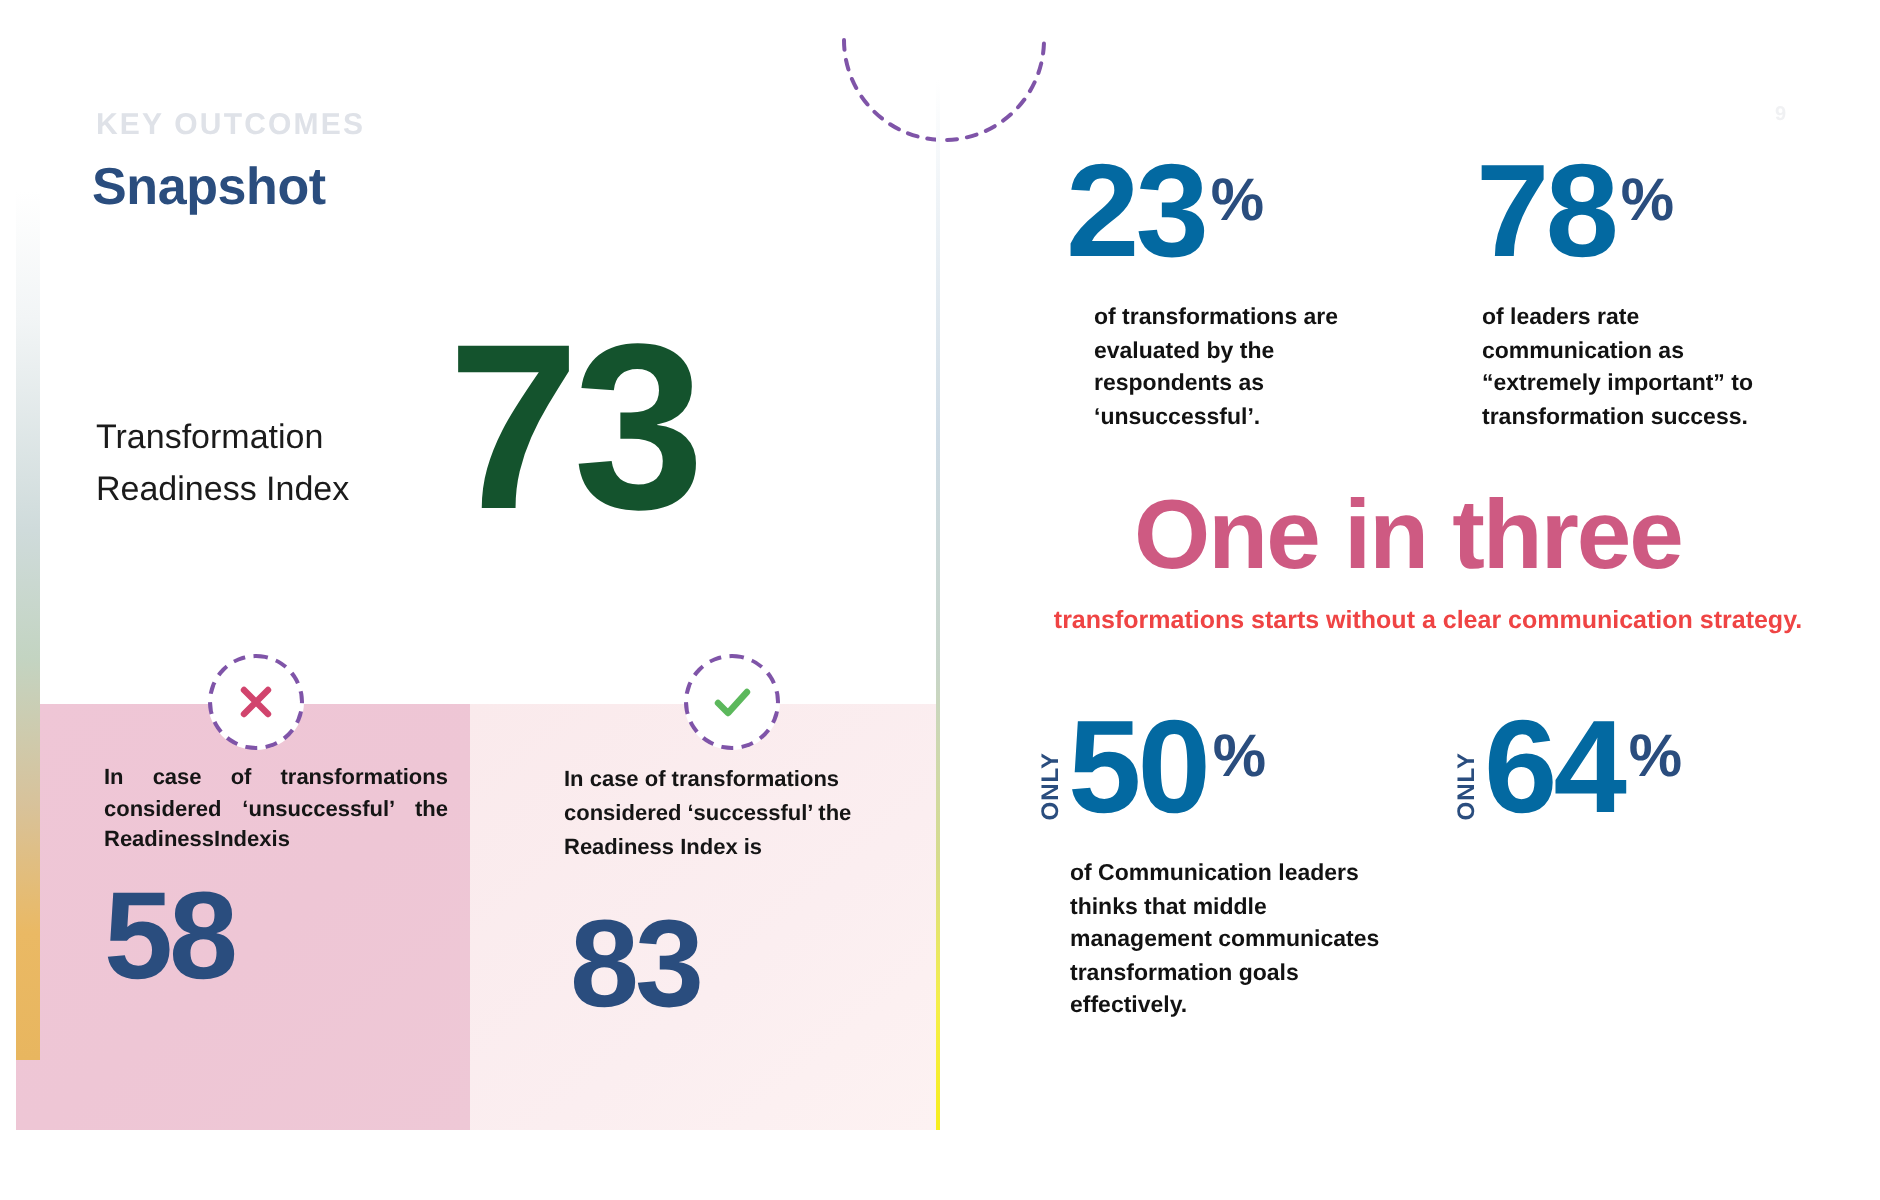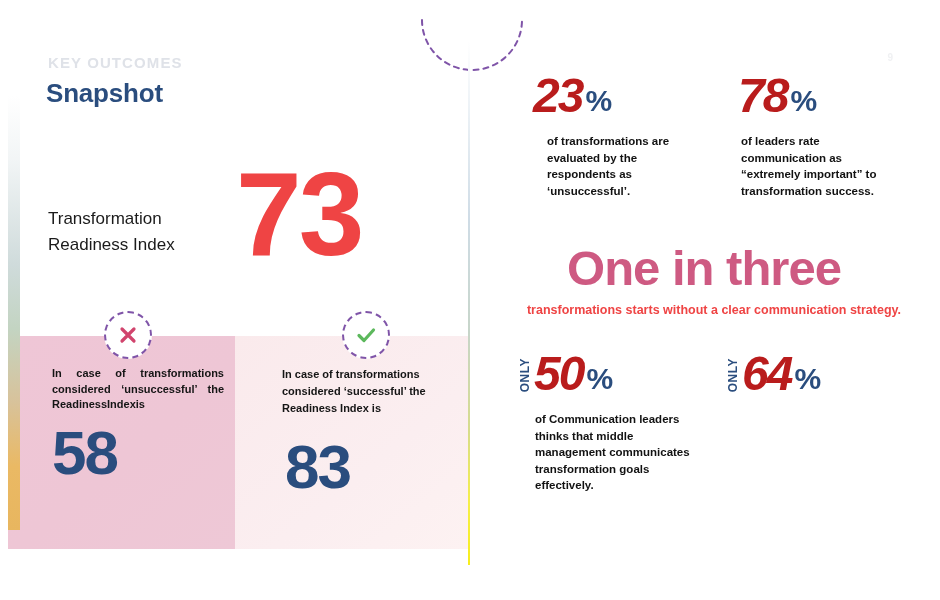--- a/index.html
+++ b/index.html
@@ -46,27 +46,27 @@
     font-size:10px;font-weight:600;color:#f0f1f3;
   }
 
   
   .index-label{
     position:absolute;left:48px;top:206px;
     font-size:17px;line-height:26px;color:#1b1b1b;font-weight:400;
     width:190px;
   }
   .index-value{
-    position:absolute;left:236px;top:155px;
-    font-size:118px;font-weight:700;color:#ef4444;line-height:1;
+    position:absolute;left:224px;top:155px;
+    font-size:118px;font-weight:700;color:#14532d;line-height:1;
     letter-spacing:-3px;
   }
 
   
-  .cards{position:absolute;left:8px;top:336px;width:461px;height:248px;z-index:1;}
+  .cards{position:absolute;left:8px;top:352px;width:461px;height:248px;z-index:1;}
   .card{position:absolute;top:0;height:213px;}
   .card.neg{left:0;width:227px;background:linear-gradient(140deg,#efc6d6 0%,#eec6d5 55%,#eec8d6 100%);}
   .card.pos{left:227px;width:234px;background:linear-gradient(140deg,#faeaec 0%,#fbeef0 60%,#fdf2f2 100%);}
   .badge{
     position:absolute;top:-25px;width:44px;height:44px;border-radius:50%;
     background:#ffffff;border:2px dashed #7f54a8;
     display:flex;align-items:center;justify-content:center;
   }
   .badge.neg{left:96px;}
   .badge.pos{left:107px;}
@@ -79,22 +79,22 @@
   .card-num{
     position:absolute;font-size:62px;font-weight:700;color:#2a4d7e;line-height:1;
     letter-spacing:-2px;
   }
   .card.neg .card-num{left:44px;top:86px;}
   .card.pos .card-num{left:50px;top:100px;}
 
   
   .stat{position:absolute;}
   .stat-num{
-    font-size:48px;font-weight:700;color:#b91c1c;line-height:1;
-    letter-spacing:-2px;display:inline-block;vertical-align:bottom;font-style:italic;
+    font-size:66px;font-weight:700;color:#0369a1;line-height:1;
+    letter-spacing:-2px;display:inline-block;vertical-align:bottom;
   }
   .stat-pct{
     font-size:30px;font-weight:700;color:#2a4d7e;display:inline-block;
     vertical-align:top;margin-left:3px;position:relative;top:12px;
   }
   .stat-body{
     margin-top:13px;font-size:11.5px;font-weight:700;color:#121212;line-height:16.5px;
   }
   .only{
     display:inline-block;font-size:12px;font-weight:700;color:#2a4d7e;

